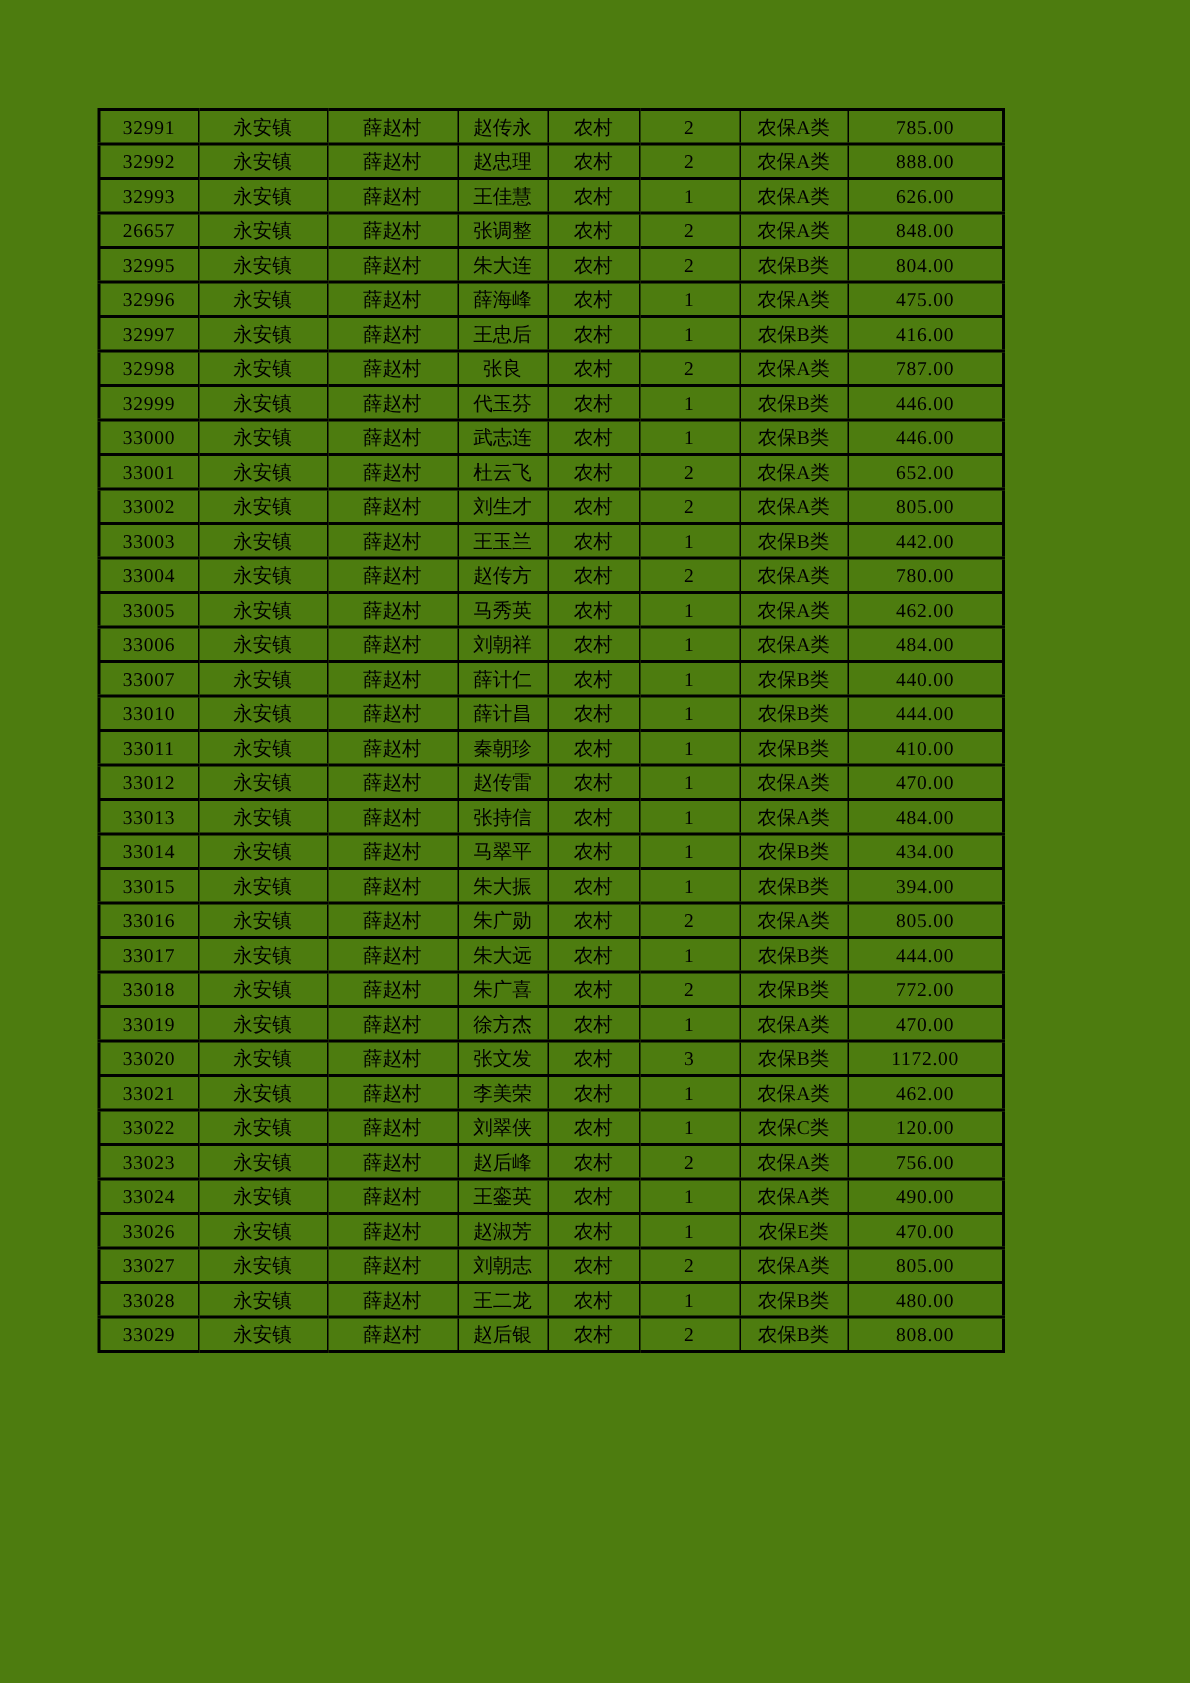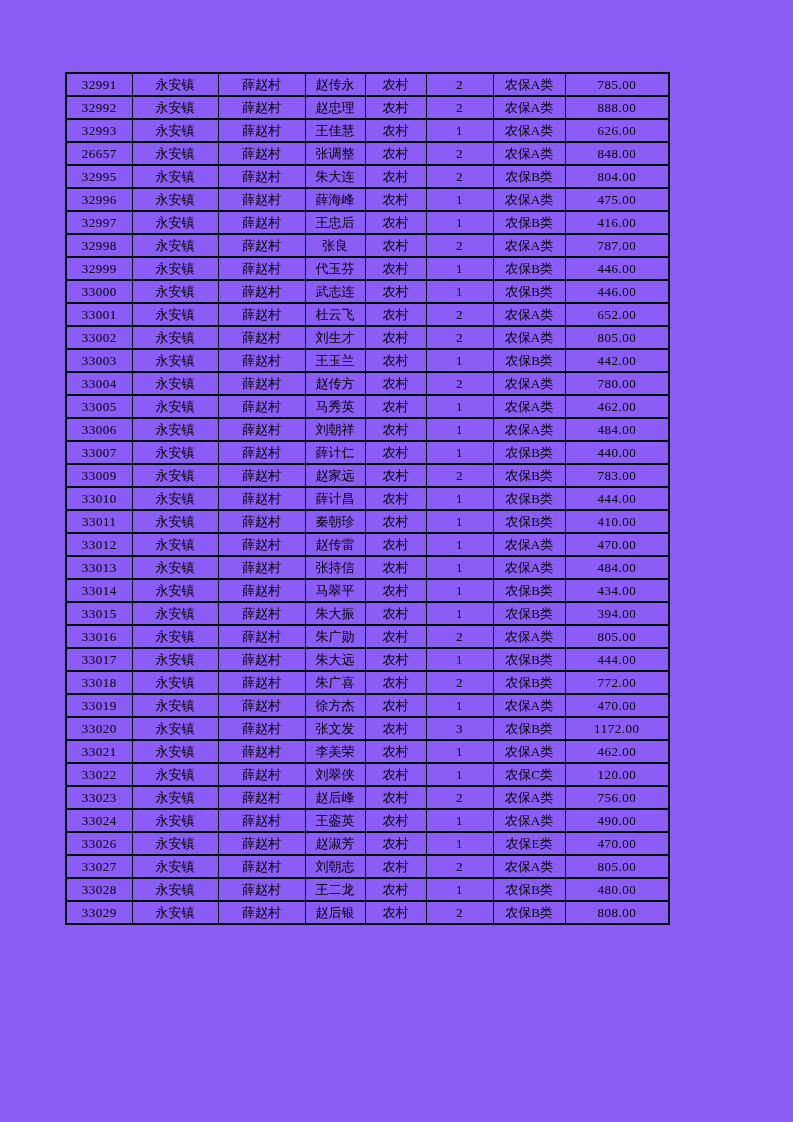--- a/index.html
+++ b/index.html
@@ -4,21 +4,21 @@
 <style>
   html, body {
     margin: 0;
     padding: 0;
     background: #ffffff;
   }
   .page {
     position: relative;
     width: 793px;
     height: 1122px;
-    background: #8b5cf6;
+    background: #4d7c0f;
     overflow: hidden;
     font-family: "Liberation Serif", "DejaVu Serif", serif;
     color: #000000;
   }
   table.roster {
     position: absolute;
     left: 65px;
     top: 72px;
     width: 603px;
     border-collapse: collapse;
@@ -229,30 +229,20 @@
     <td class="num">33007</td>
     <td>永安镇</td>
     <td>薛赵村</td>
     <td>薛计仁</td>
     <td>农村</td>
     <td class="num">1</td>
     <td>农保B类</td>
     <td class="num">440.00</td>
   </tr>
         <tr>
-    <td class="num">33009</td>
-    <td>永安镇</td>
-    <td>薛赵村</td>
-    <td>赵家远</td>
-    <td>农村</td>
-    <td class="num">2</td>
-    <td>农保B类</td>
-    <td class="num">783.00</td>
-  </tr>
-        <tr>
     <td class="num">33010</td>
     <td>永安镇</td>
     <td>薛赵村</td>
     <td>薛计昌</td>
     <td>农村</td>
     <td class="num">1</td>
     <td>农保B类</td>
     <td class="num">444.00</td>
   </tr>
         <tr>

